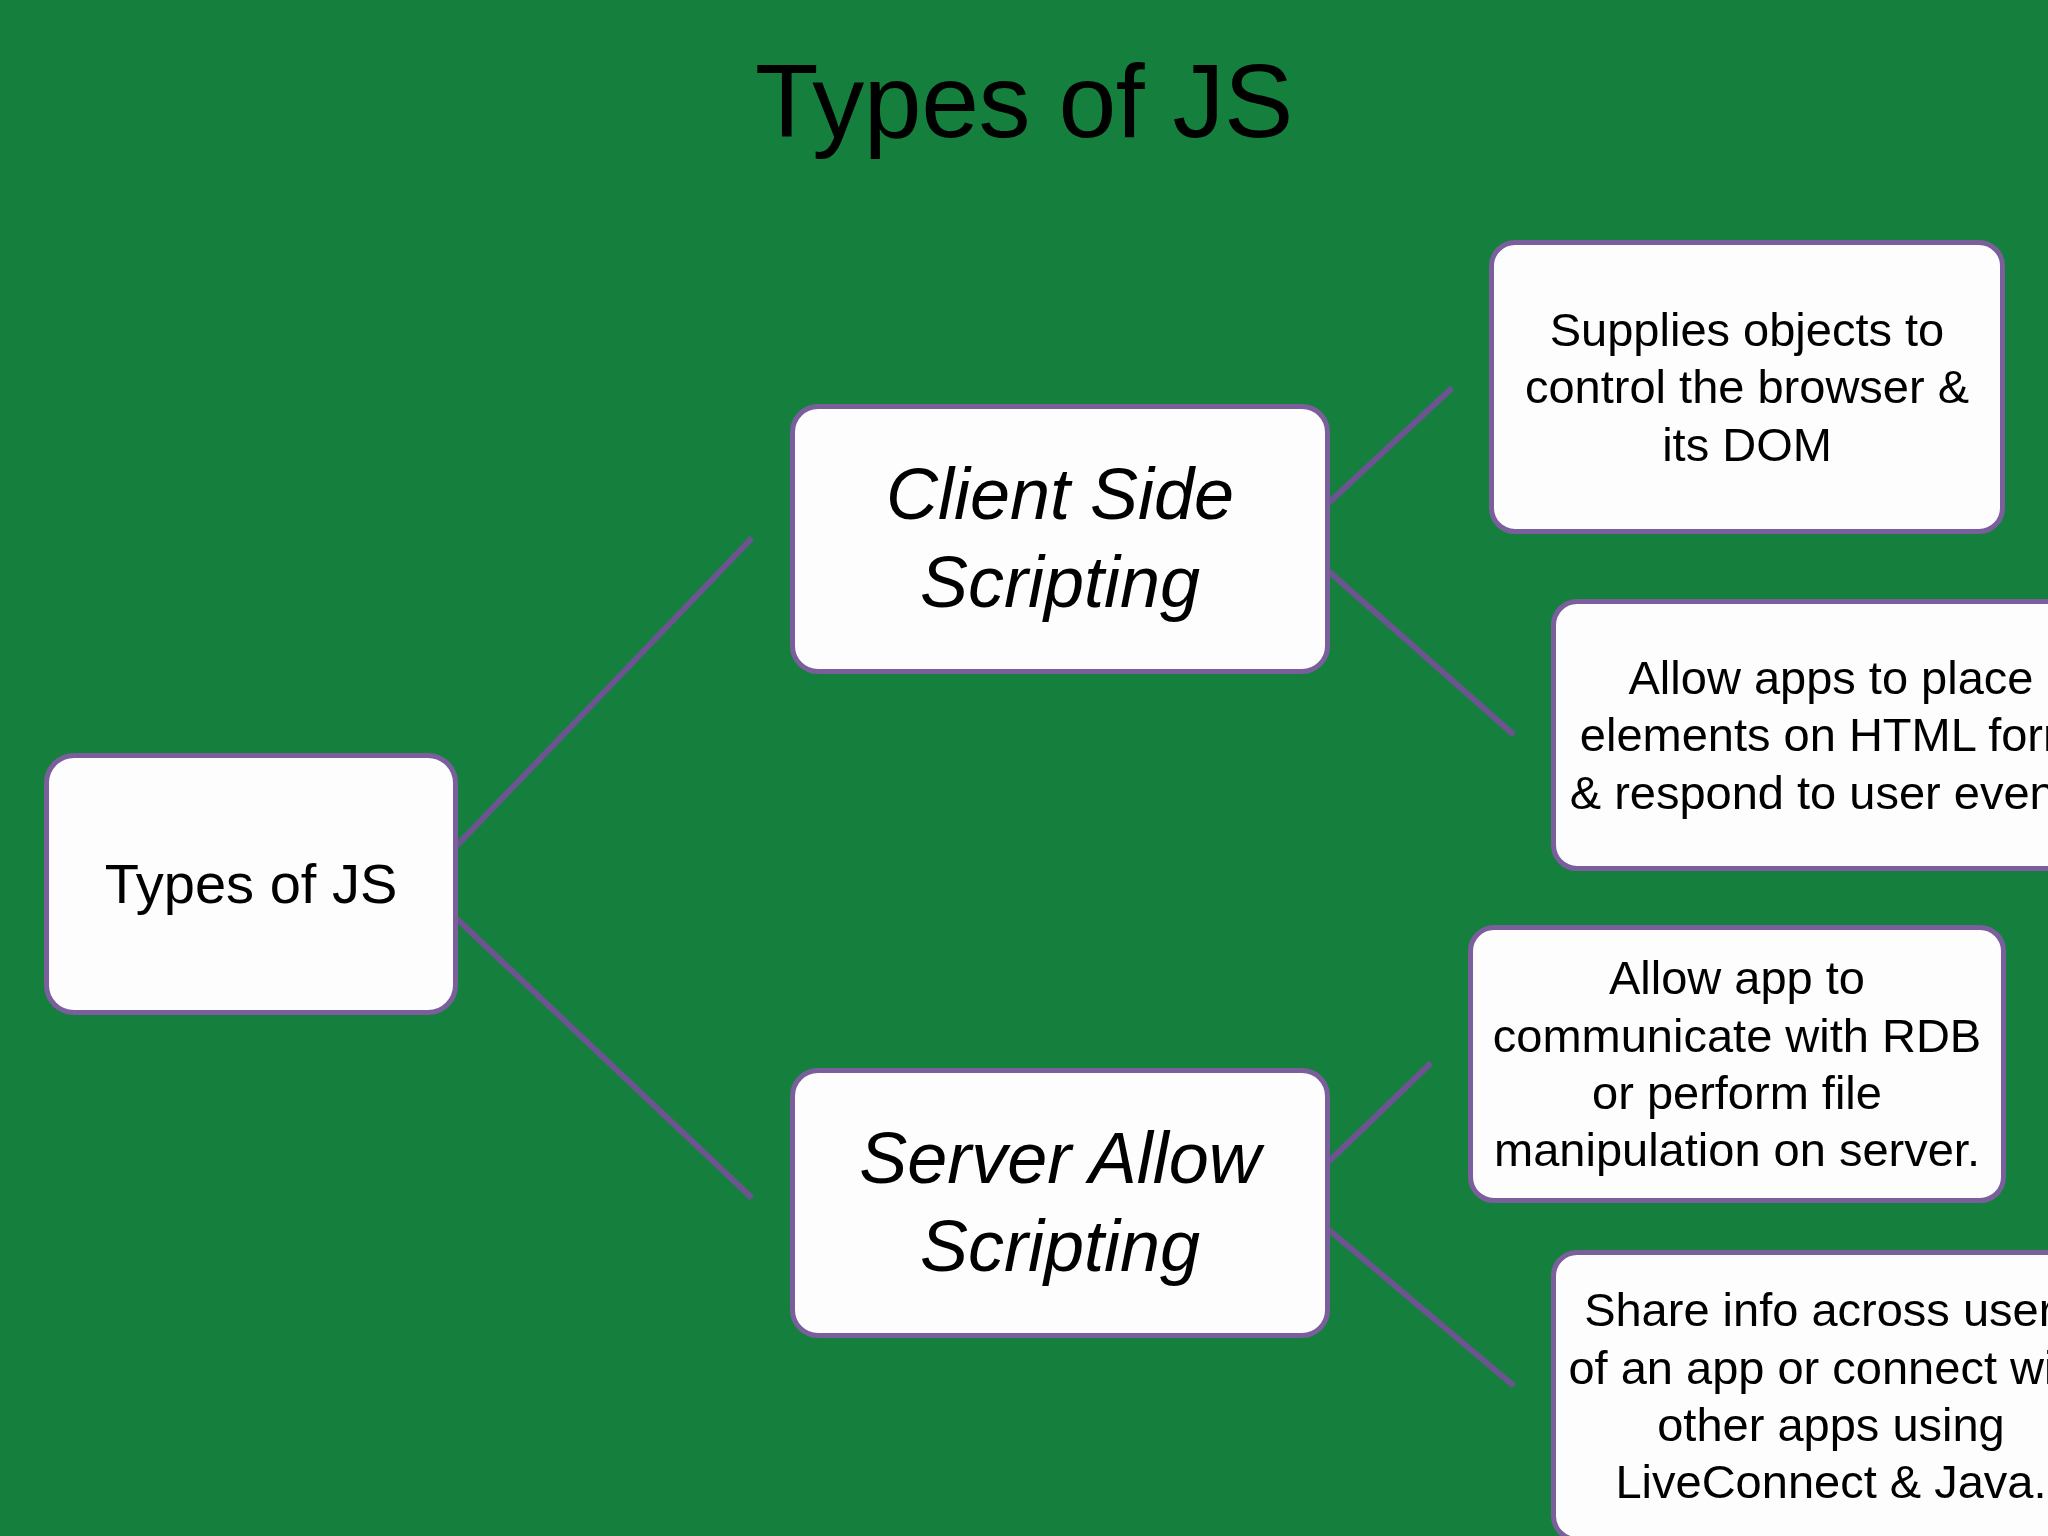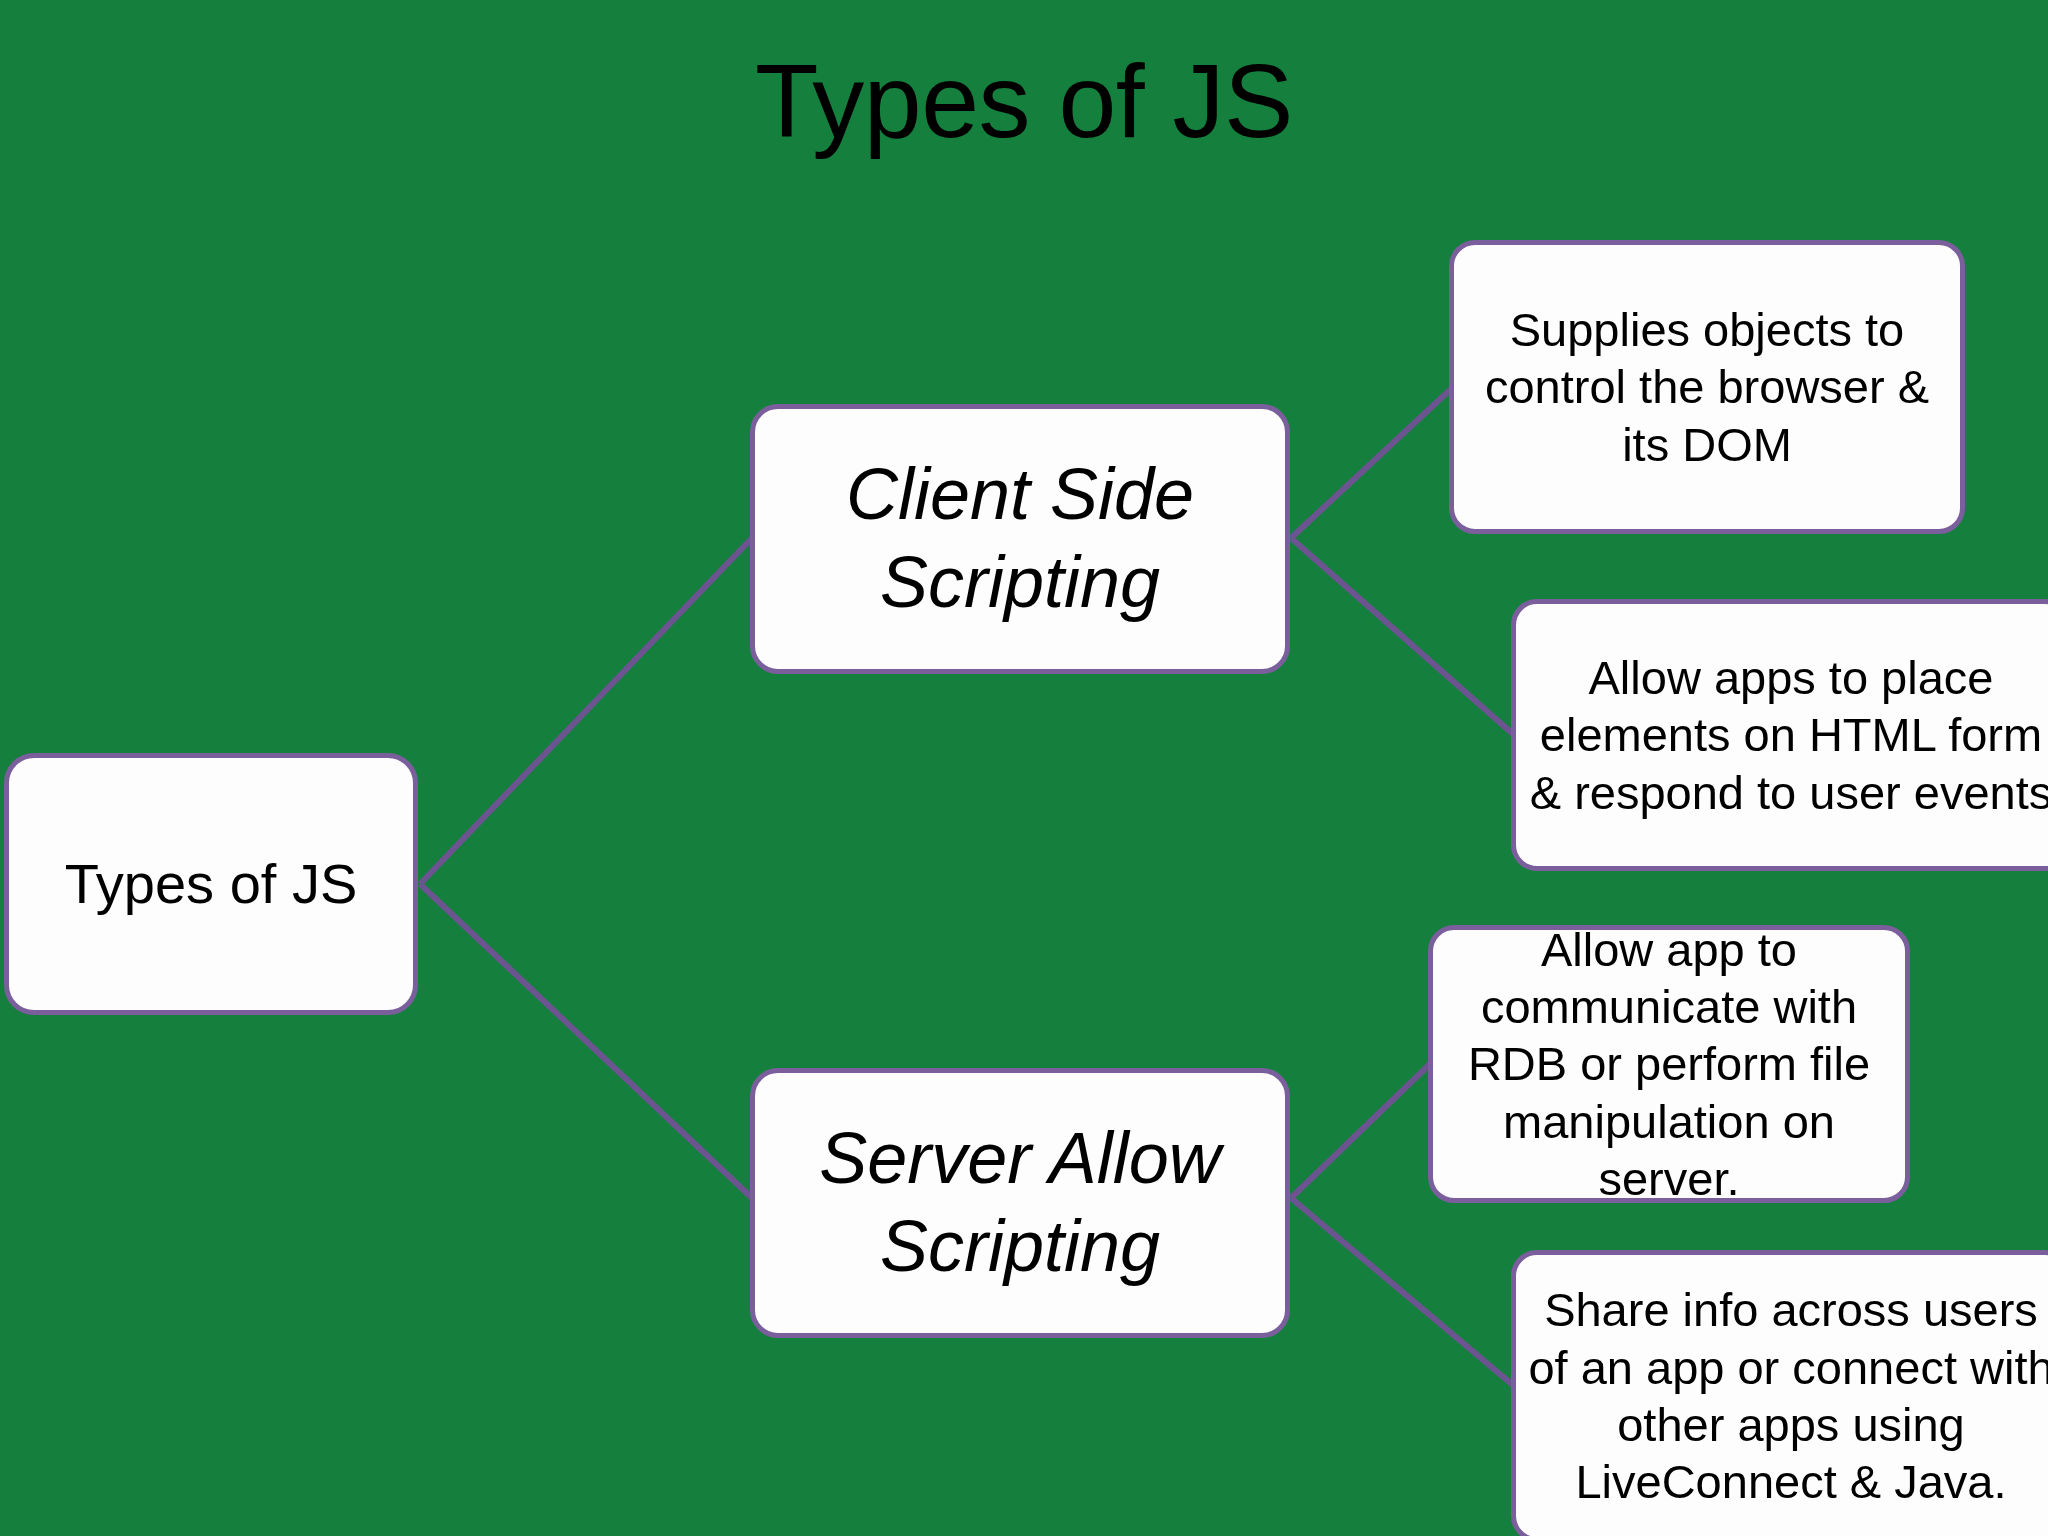--- a/index.html
+++ b/index.html
@@ -43,20 +43,21 @@
     box-sizing: border-box;
     border: 5px solid #7b5e9c;
     border-radius: 28px;
     background: #fdfdfd;
     display: flex;
     align-items: center;
     justify-content: center;
     text-align: center;
     color: #000000;
     padding: 6px 6px;
+    margin-left: 40px;
   }
   .node-text {
     width: 100%;
     display: block;
   }
   
   #node-root {
     left: 4px;
     top: 753px;
     width: 414px;
@@ -90,21 +91,21 @@
   #node-leaf-2 {
     left: 1511px;
     top: 599px;
     width: 560px;
     height: 272px;
     border-radius: 26px;
   }
   #node-leaf-3 {
     left: 1428px;
     top: 925px;
-    width: 482px;
+    width: 538px;
     height: 278px;
     border-radius: 26px;
   }
   #node-leaf-4 {
     left: 1511px;
     top: 1250px;
     width: 560px;
     height: 292px;
     border-radius: 26px;
   }

